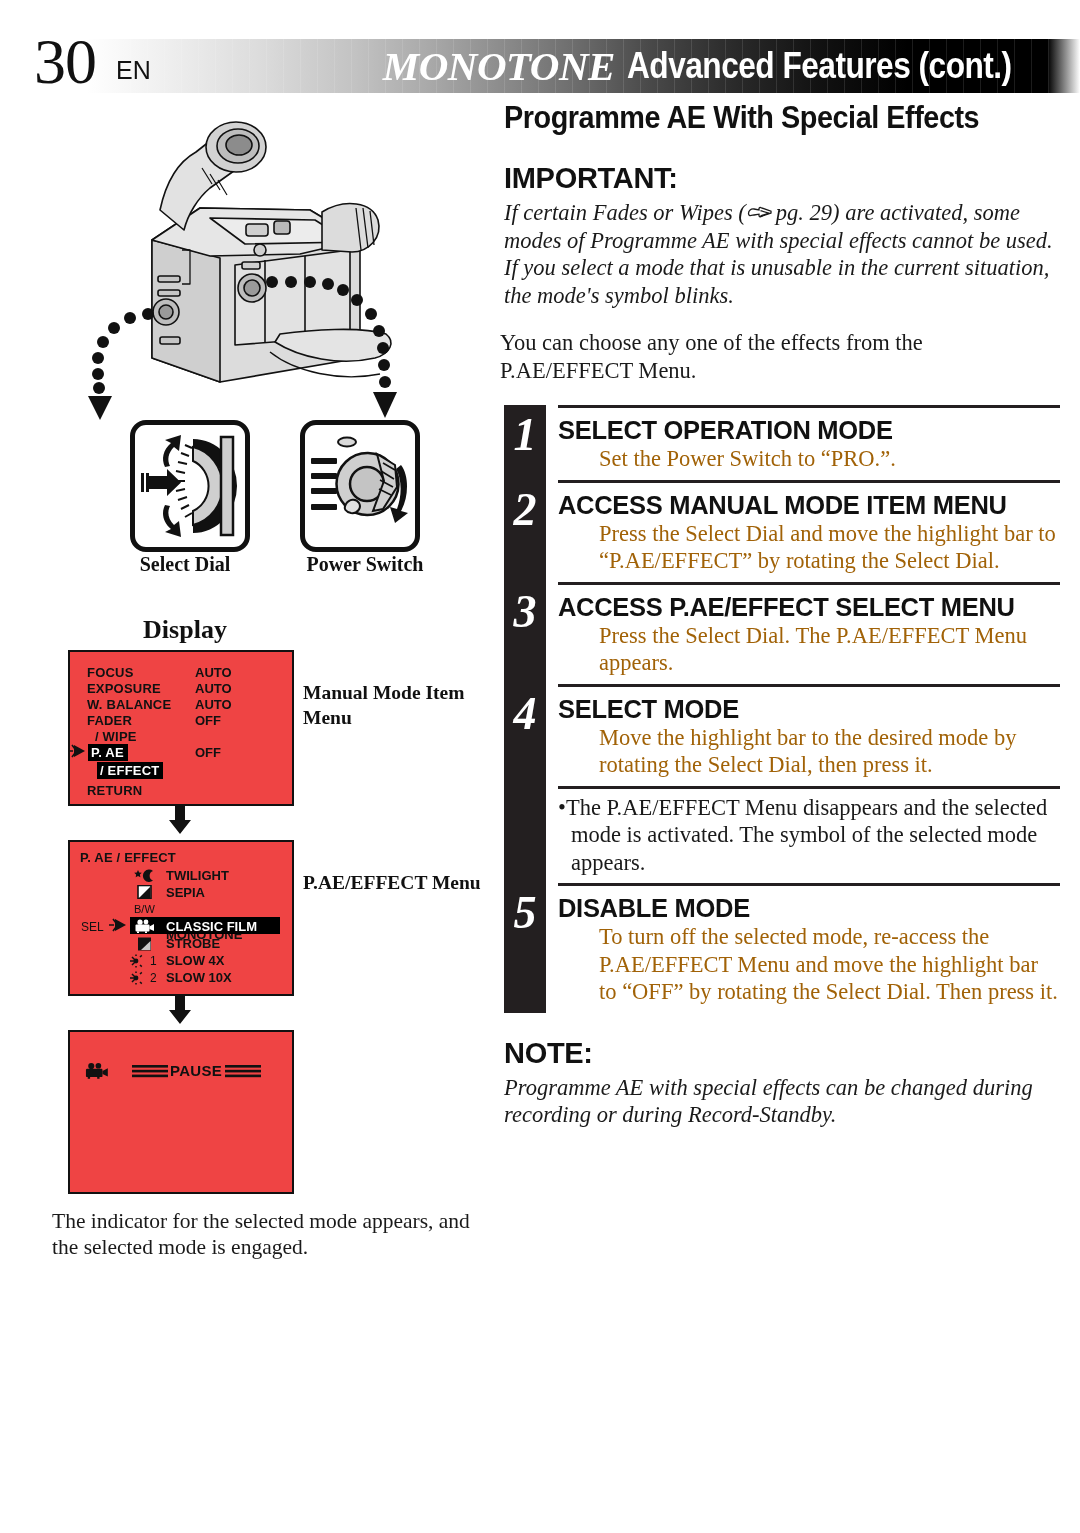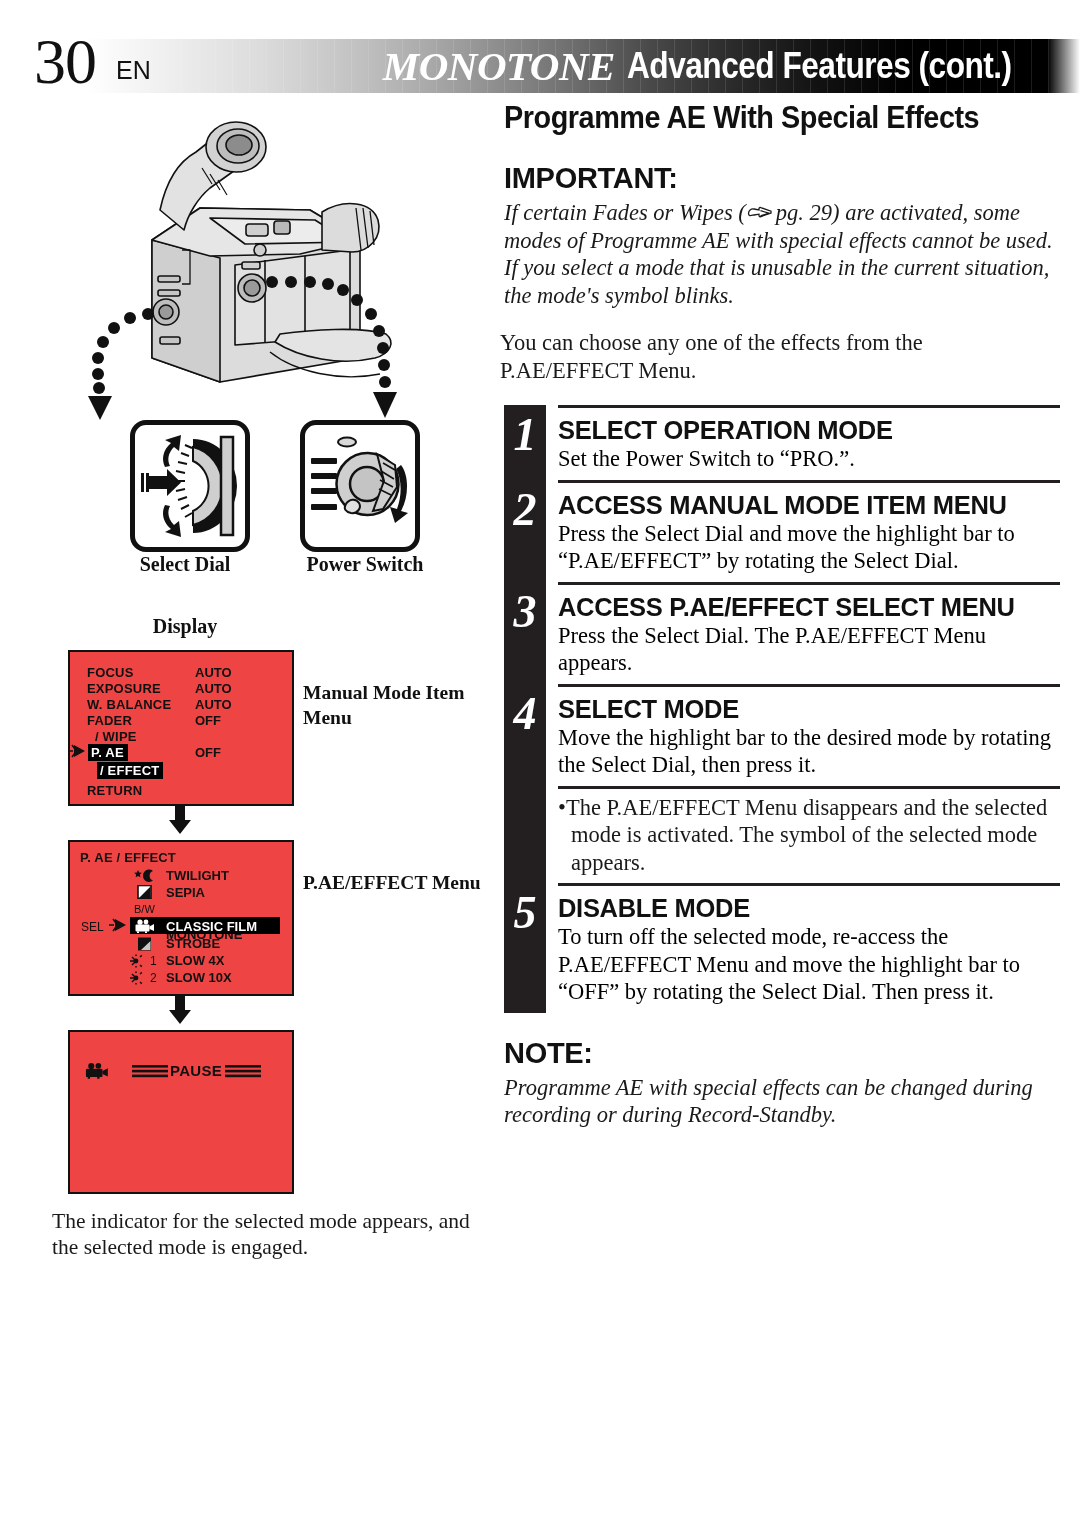--- a/index.html
+++ b/index.html
@@ -89,21 +89,21 @@
     font-family:"Liberation Serif",serif;font-style:italic;font-weight:700;
     font-size:46px;line-height:46px;color:#fff;
   }
   .step-head{
     font-family:"Liberation Sans",sans-serif;font-weight:700;
     font-size:25.5px;line-height:30px;color:#111;letter-spacing:-0.3px;
     padding-top:7px;
   }
   .step-text{
     font-family:"Liberation Serif",serif;
-    font-size:22.5px;line-height:27.5px;color:#000000;padding-bottom:7px;
+    font-size:22.5px;line-height:27.5px;color:#a16207;padding-bottom:7px;margin-left:41px;
   }
   .step-bullet{
     font-family:"Liberation Serif",serif;
     font-size:22.5px;line-height:27.5px;color:#1a1a1a;
     padding:5px 0 7px 0;text-indent:-13px;padding-left:13px;
   }
   #note-block{margin-top:24px;}
 
   
   #left-col{position:absolute;left:0;top:90px;width:500px;}
@@ -121,21 +121,21 @@
   .dialcap{
     position:absolute;width:180px;text-align:center;
     font-family:"Liberation Serif",serif;font-weight:700;
     font-size:20px;color:#111;
   }
   #cap-select-dial{left:95px;top:463px;}
   #cap-power-switch{left:275px;top:463px;}
 
   #display-label{
     position:absolute;left:95px;top:525px;width:180px;text-align:center;
-    font-family:"Liberation Serif",serif;font-weight:700;font-size:20px;color:#111;
+    font-family:"Liberation Serif",serif;font-weight:700;font-size:26px;color:#111;
   }
 
   
   .osd{
     position:absolute;background:#ef4444;border:2px solid #111;
     font-family:"Liberation Sans",sans-serif;
   }
   #osd-manual{left:68px;top:560px;width:222px;height:152px;}
   #osd-pae{left:68px;top:750px;width:222px;height:152px;}
   #osd-pause{left:68px;top:940px;width:222px;height:160px;}

